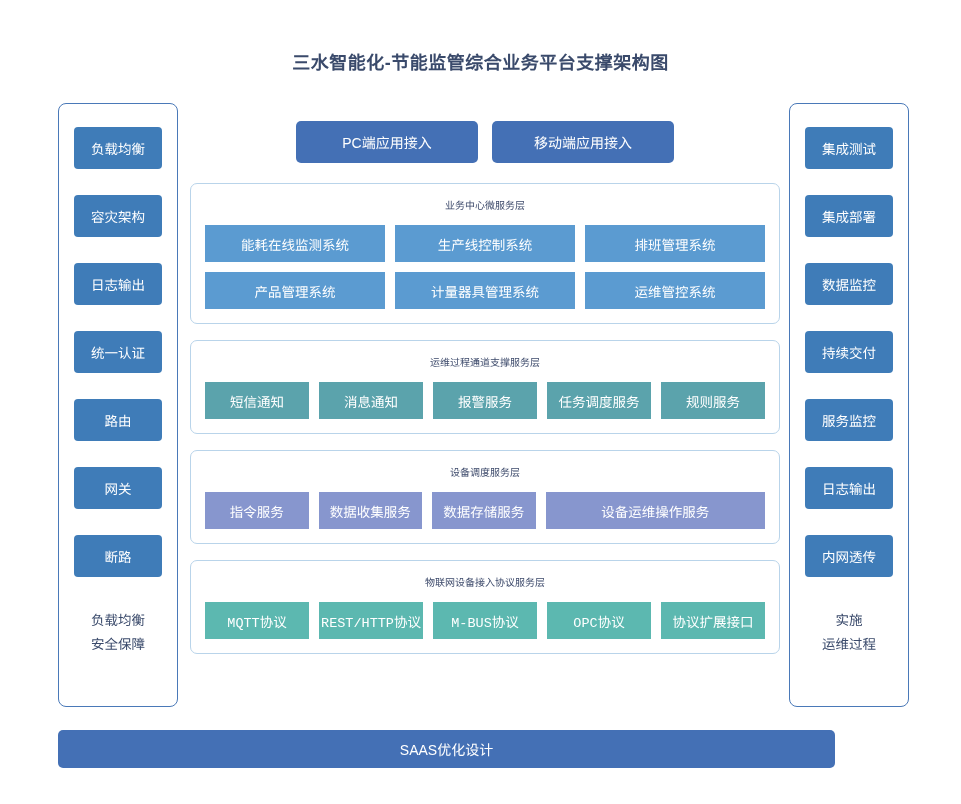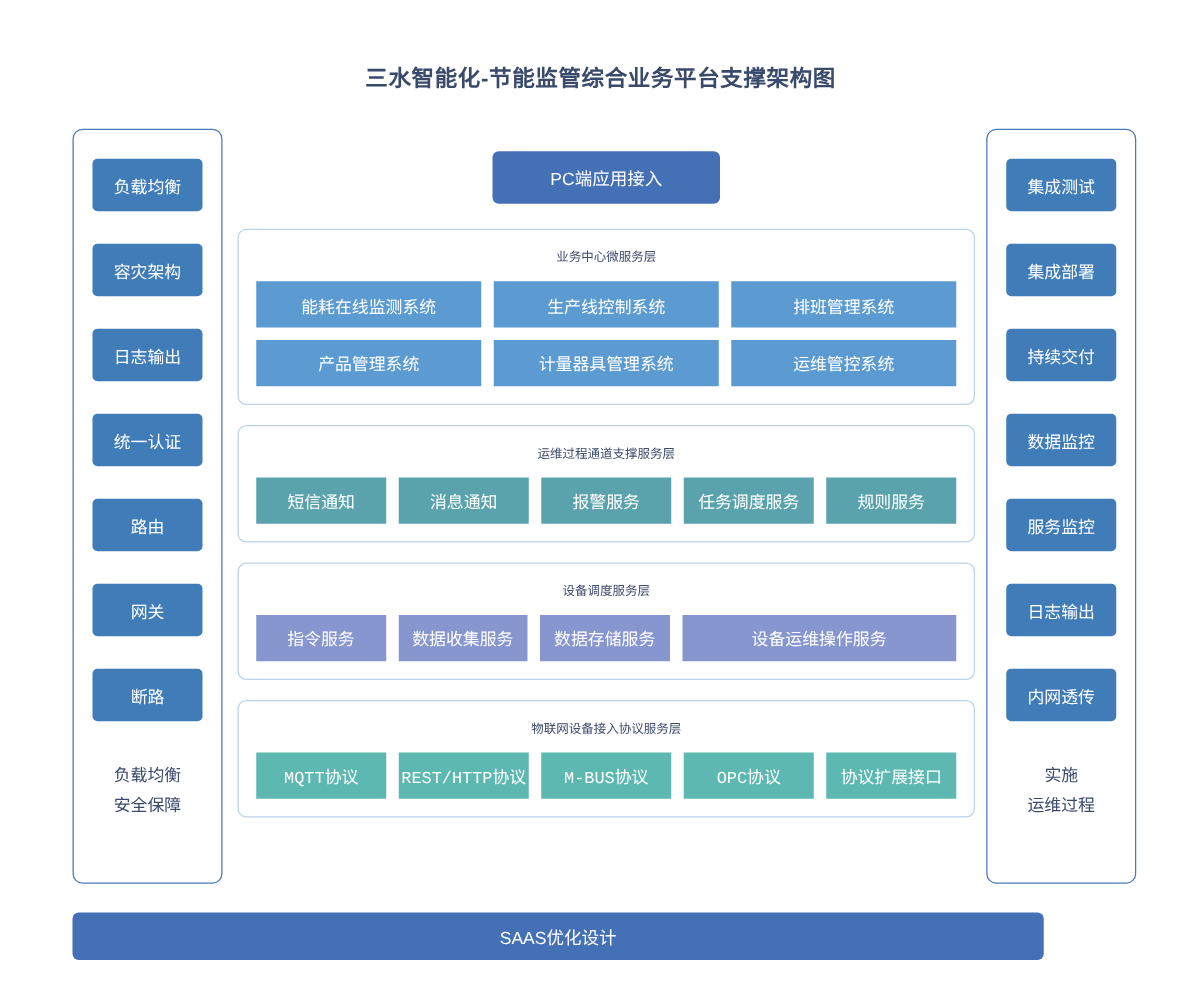--- a/index.html
+++ b/index.html
@@ -176,33 +176,34 @@
     <div class="side-chip">断路</div>
     <div class="side-footer">
       <div>负载均衡</div>
       <div>安全保障</div>
     </div>
   </div>
 
   <div class="side-panel right">
     <div class="side-chip">集成测试</div>
     <div class="side-chip">集成部署</div>
+    <div class="side-chip">数据监控</div>
     <div class="side-chip">持续交付</div>
-    <div class="side-chip">数据监控</div>
     <div class="side-chip">服务监控</div>
     <div class="side-chip">日志输出</div>
     <div class="side-chip">内网透传</div>
     <div class="side-footer">
       <div>实施</div>
       <div>运维过程</div>
     </div>
   </div>
 
   <div class="access-row">
     <div class="access-btn">PC端应用接入</div>
+    <div class="access-btn">移动端应用接入</div>
   </div>
 
   <div class="layers">
 
     <div class="layer-panel">
       <div class="layer-title">业务中心微服务层</div>
       <div class="layer-row">
         <div class="node blue">能耗在线监测系统</div>
         <div class="node blue">生产线控制系统</div>
         <div class="node blue">排班管理系统</div>

